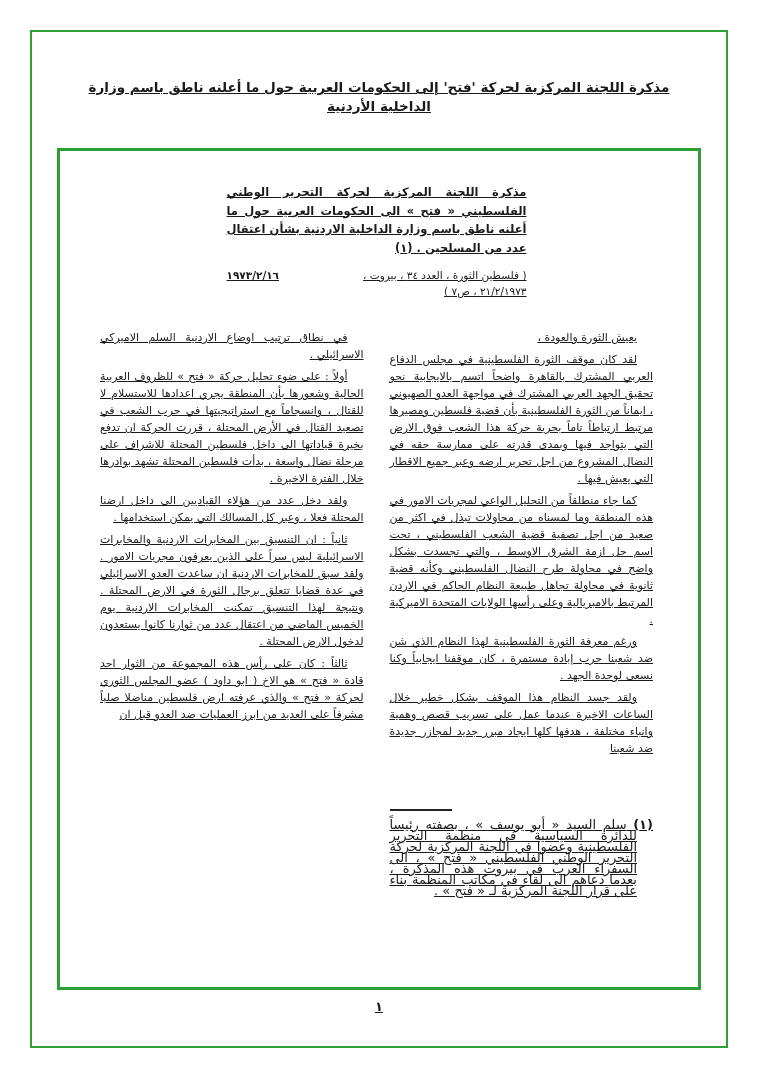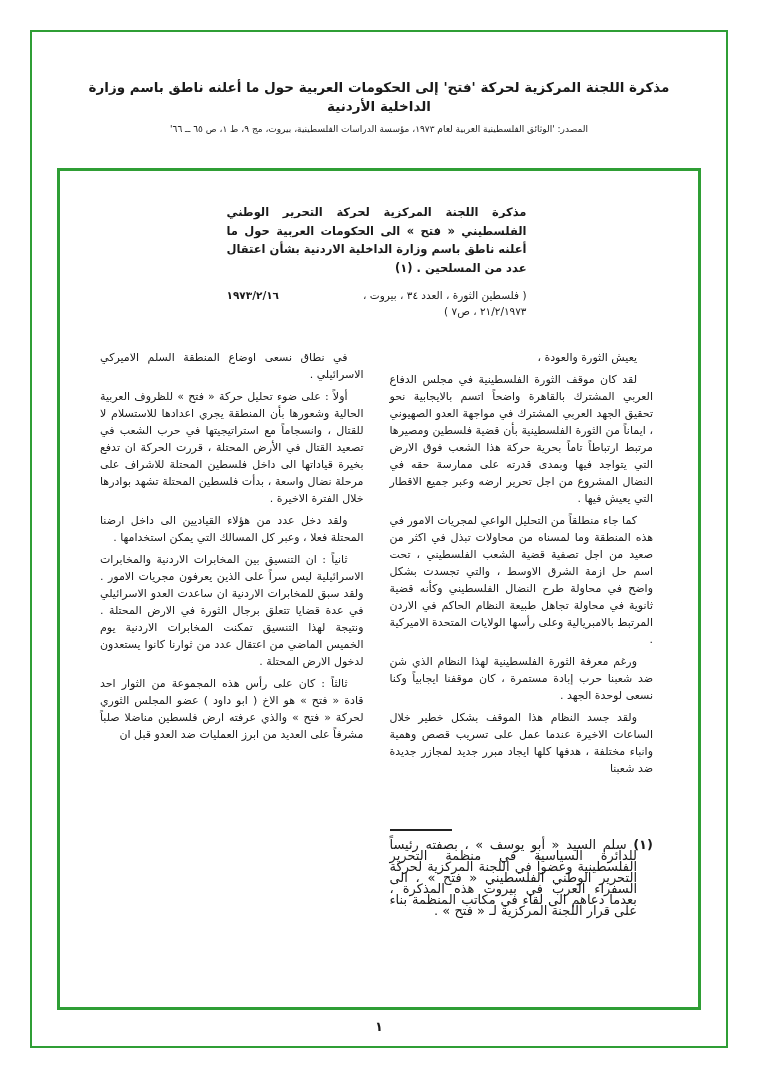--- a/index.html
+++ b/index.html
@@ -8,20 +8,21 @@
     background:#ffffff;
     font-family:"DejaVu Sans", sans-serif;
     color:#1a1a1a;
     position:relative;
   }
   .frame {
     position:absolute;
     left:30px; top:30px;
     width:698px; height:1018px;
     border:2px solid var(--green, #2f9e35);
+    text-decoration:underline;
   }
   .page-header { direction:rtl; text-align:center; }
   .page-title {
     margin-top:46px;
     font-size:13.5px;
     font-weight:bold;
     line-height:19px;
     padding:0 40px;
   }
   .source-line {
@@ -103,21 +104,20 @@
     font-weight:bold;
   }
 </style>
 </head>
 <body>
 
 <div class="frame">
 
   <header class="page-header">
     <h1 class="page-title">مذكرة اللجنة المركزية لحركة 'فتح' إلى الحكومات العربية حول ما أعلنه ناطق باسم وزارة الداخلية الأردنية</h1>
-    <div class="source-line">المصدر: 'الوثائق الفلسطينية العربية لعام ١٩٧٣، مؤسسة الدراسات الفلسطينية، بيروت، مج ٩، ط ١، ص ٦٥ ــ ٦٦'</div>
   </header>
 
   <div class="doc-box">
 
     <div class="doc-heading" dir="rtl">مذكرة اللجنة المركزية لحركة التحرير الوطني الفلسطيني « فتح » الى الحكومات العربية حول ما أعلنه ناطق باسم وزارة الداخلية الاردنية بشأن اعتقال عدد من المسلحين . (١)</div>
 
     <div class="date-row">
       <span class="citation">( فلسطين الثورة ، العدد ٣٤ ، بيروت ، ٢١/٢/١٩٧٣ ، ص٧ )</span>
       <span class="doc-date">١٩٧٣/٢/١٦</span>
     </div>
@@ -138,21 +138,21 @@
           </div>
           <div class="footnote-text">
             <b>(١)</b>
             <span>سلم السيد « أبو يوسف » ، بصفته رئيساً للدائرة السياسية في منظمة التحرير الفلسطينية وعضواً في اللجنة المركزية لحركة التحرير الوطني الفلسطيني « فتح » ، الى السفراء العرب في بيروت هذه المذكرة ، بعدما دعاهم الى لقاء في مكاتب المنظمة بناء على قرار اللجنة المركزية لـ « فتح » .</span>
           </div>
         </div>
       </div>
 
       <div class="col col-left" dir="rtl">
         <div>
-            <p class="para">في نطاق نسعى اوضاع المنطقة السلم الاميركي الاسرائيلي .</p>
+            <p class="para">في نطاق ترتيب اوضاع الاردنية السلم الاميركي الاسرائيلي .</p>
             <p class="para">أولاً : على ضوء تحليل حركة « فتح » للظروف العربية الحالية وشعورها بأن المنطقة يجري اعدادها للاستسلام لا للقتال ، وانسجاماً مع استراتيجيتها في حرب الشعب في تصعيد القتال في الأرض المحتلة ، قررت الحركة ان تدفع بخيرة قياداتها الى داخل فلسطين المحتلة للاشراف على مرحلة نضال واسعة ، بدأت فلسطين المحتلة تشهد بوادرها خلال الفترة الاخيرة .</p>
             <p class="para">ولقد دخل عدد من هؤلاء القياديين الى داخل ارضنا المحتلة فعلا ، وعبر كل المسالك التي يمكن استخدامها .</p>
             <p class="para">ثانياً : ان التنسيق بين المخابرات الاردنية والمخابرات الاسرائيلية ليس سراً على الذين يعرفون مجريات الامور . ولقد سبق للمخابرات الاردنية ان ساعدت العدو الاسرائيلي في عدة قضايا تتعلق برجال الثورة في الارض المحتلة . ونتيجة لهذا التنسيق تمكنت المخابرات الاردنية يوم الخميس الماضي من اعتقال عدد من ثوارنا كانوا يستعدون لدخول الارض المحتلة .</p>
             <p class="para">ثالثاً : كان على رأس هذه المجموعة من الثوار احد قادة « فتح » هو الاخ ( ابو داود ) عضو المجلس الثوري لحركة « فتح » والذي عرفته ارض فلسطين مناضلا صلباً مشرفاً على العديد من ابرز العمليات ضد العدو قبل ان</p>
           </div>
       </div>
 
     </div>
   </div>
 

